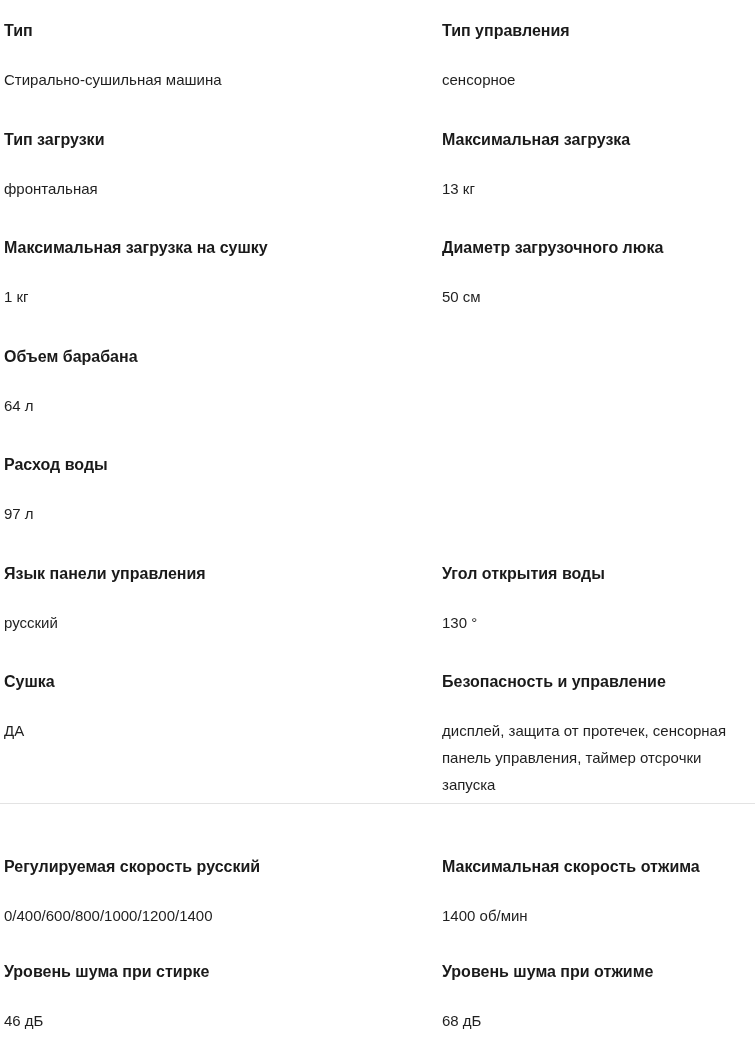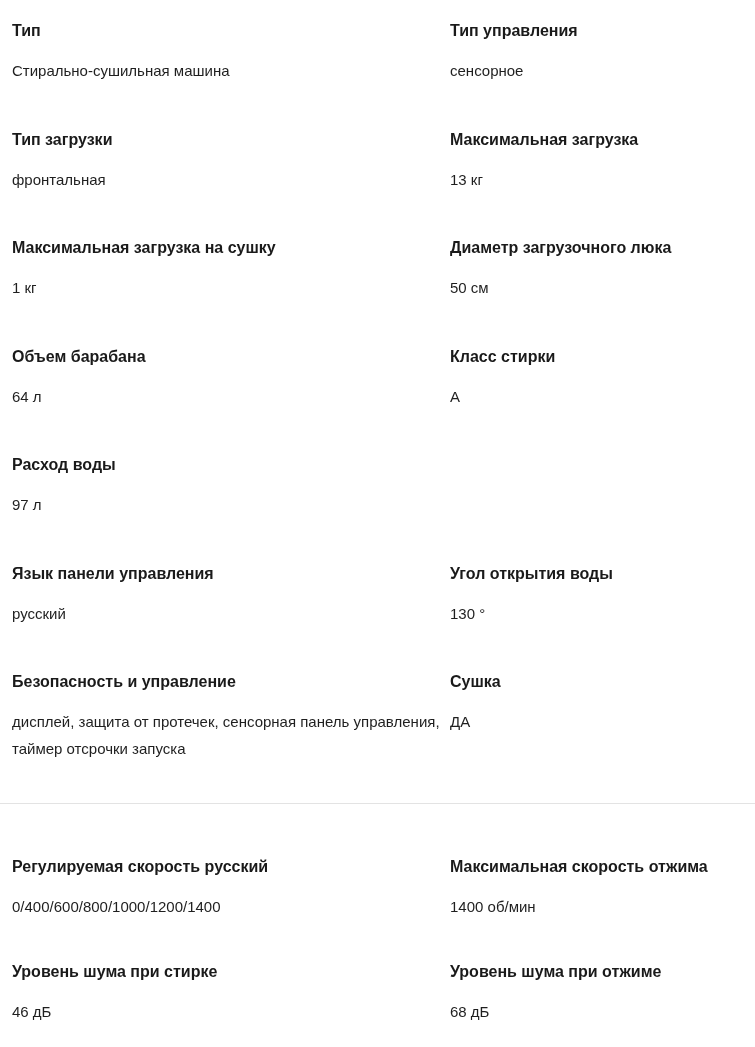--- a/index.html
+++ b/index.html
@@ -8,21 +8,21 @@
     height: 1047px;
     background: #ffffff;
     font-family: "Liberation Sans", sans-serif;
     overflow: hidden;
   }
   .specs-page {
     width: 755px;
     height: 1047px;
     background: #ffffff;
   }
-  .spec-section { padding-left: 12px; }
+  .spec-section { padding-left: 4px; }
   .spec-section.first { padding-top: 21px; }
   .spec-section.second { padding-top: 53px; }
   .spec-row {
     display: grid;
     grid-template-columns: 438px 1fr;
     min-height: 108.5px;
     align-items: start;
   }
   .spec-section.second .spec-row { min-height: 105px; }
   .spec-row.tall { min-height: 131px; }
@@ -31,21 +31,21 @@
     font-size: 16px;
     line-height: 19px;
     font-weight: 700;
     color: #1a1a1a;
   }
   .spec-value {
     font-size: 15px;
     line-height: 27px;
     font-weight: 400;
     color: #1f1f1f;
-    margin-top: 17px;
+    margin-top: 26px;
   }
   .section-divider {
     border: none;
     border-top: 1px solid #e3e3e3;
     height: 0;
     width: 755px;
   }
 </style>
 </head>
 <body>
@@ -85,24 +85,20 @@
         <div class="spec-label">Диаметр загрузочного люка</div>
         <div class="spec-value">50 см</div>
       </div>
     </div>
 
     <div class="spec-row">
       <div class="spec-cell">
         <div class="spec-label">Объем барабана</div>
         <div class="spec-value">64 л</div>
       </div>
-      <div class="spec-cell">
-        <div class="spec-label">Класс стирки</div>
-        <div class="spec-value">А</div>
-      </div>
     </div>
 
     <div class="spec-row">
       <div class="spec-cell">
         <div class="spec-label">Расход воды</div>
         <div class="spec-value">97 л</div>
       </div>
     </div>
 
     <div class="spec-row">
@@ -111,26 +107,26 @@
         <div class="spec-value">русский</div>
       </div>
       <div class="spec-cell">
         <div class="spec-label">Угол открытия воды</div>
         <div class="spec-value">130 °</div>
       </div>
     </div>
 
     <div class="spec-row tall">
       <div class="spec-cell">
+        <div class="spec-label">Сушка</div>
+        <div class="spec-value">ДА</div>
+      </div>
+      <div class="spec-cell">
         <div class="spec-label">Безопасность и управление</div>
         <div class="spec-value">дисплей, защита от протечек, сенсорная панель управления, таймер отсрочки запуска</div>
-      </div>
-      <div class="spec-cell">
-        <div class="spec-label">Сушка</div>
-        <div class="spec-value">ДА</div>
       </div>
     </div>
 
   </div>
 
   <hr class="section-divider">
 
   <div class="spec-section second">
 
     <div class="spec-row">

